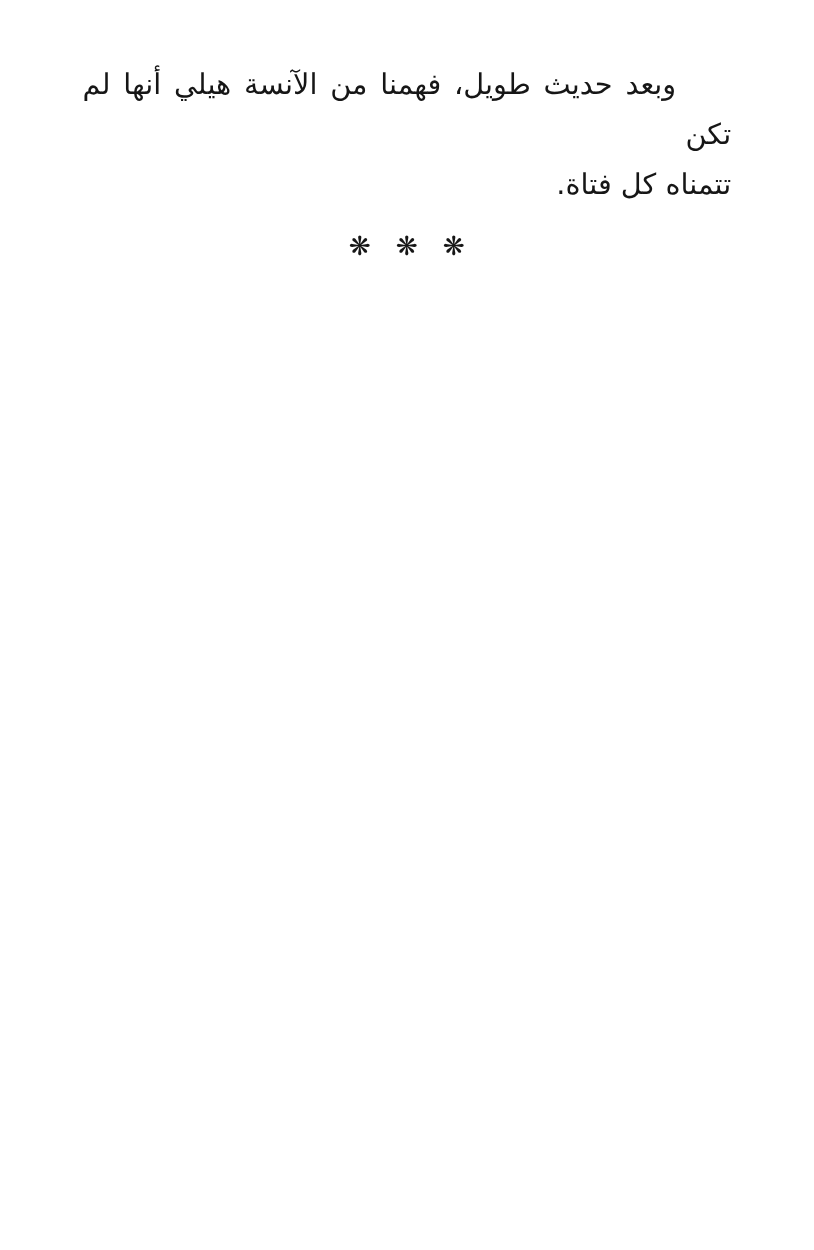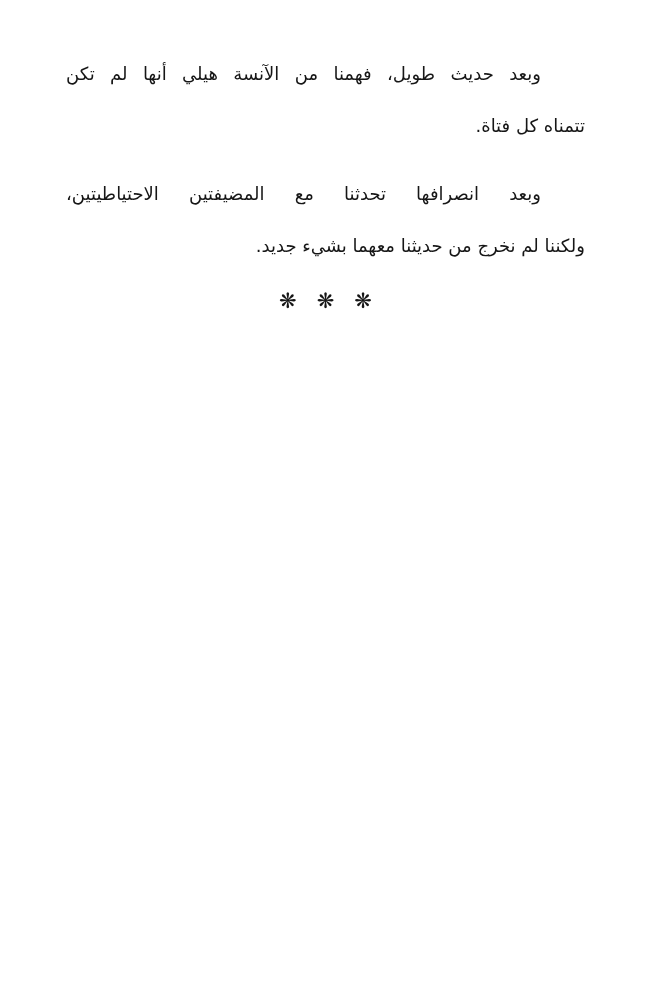--- a/index.html
+++ b/index.html
@@ -23,22 +23,22 @@
   }
   .para {
     margin: 0;
     padding: 0;
   }
   .para-2 {
     margin-top: 16px;
   }
   .line {
     display: block;
-    font-size: 18px;
-    line-height: 52px;
+    font-size: 23px;
+    line-height: 40px;
     white-space: normal;
   }
   .line.justify {
     text-align: justify;
     text-align-last: justify;
   }
   .line.first {
     text-indent: 44px;
   }
   .line.last {
@@ -62,24 +62,20 @@
 </head>
 <body>
 
 <div class="page">
 
   <p class="para para-1">
     <span class="line justify first">وبعد حديث طويل، فهمنا من الآنسة هيلي أنها لم تكن</span>
     <span class="line last">تتمناه كل فتاة.</span>
   </p>
 
-  <p class="para para-2">
-    <span class="line justify first">وبعد انصرافها تحدثنا مع المضيفتين الاحتياطيتين،</span>
-    <span class="line last">ولكننا لم نخرج من حديثنا معهما بشيء جديد.</span>
-  </p>
 
   <div class="separator">
     <span class="asterisk">❋</span>
     <span class="asterisk">❋</span>
     <span class="asterisk">❋</span>
   </div>
 
 </div>
 
 </body></html>

